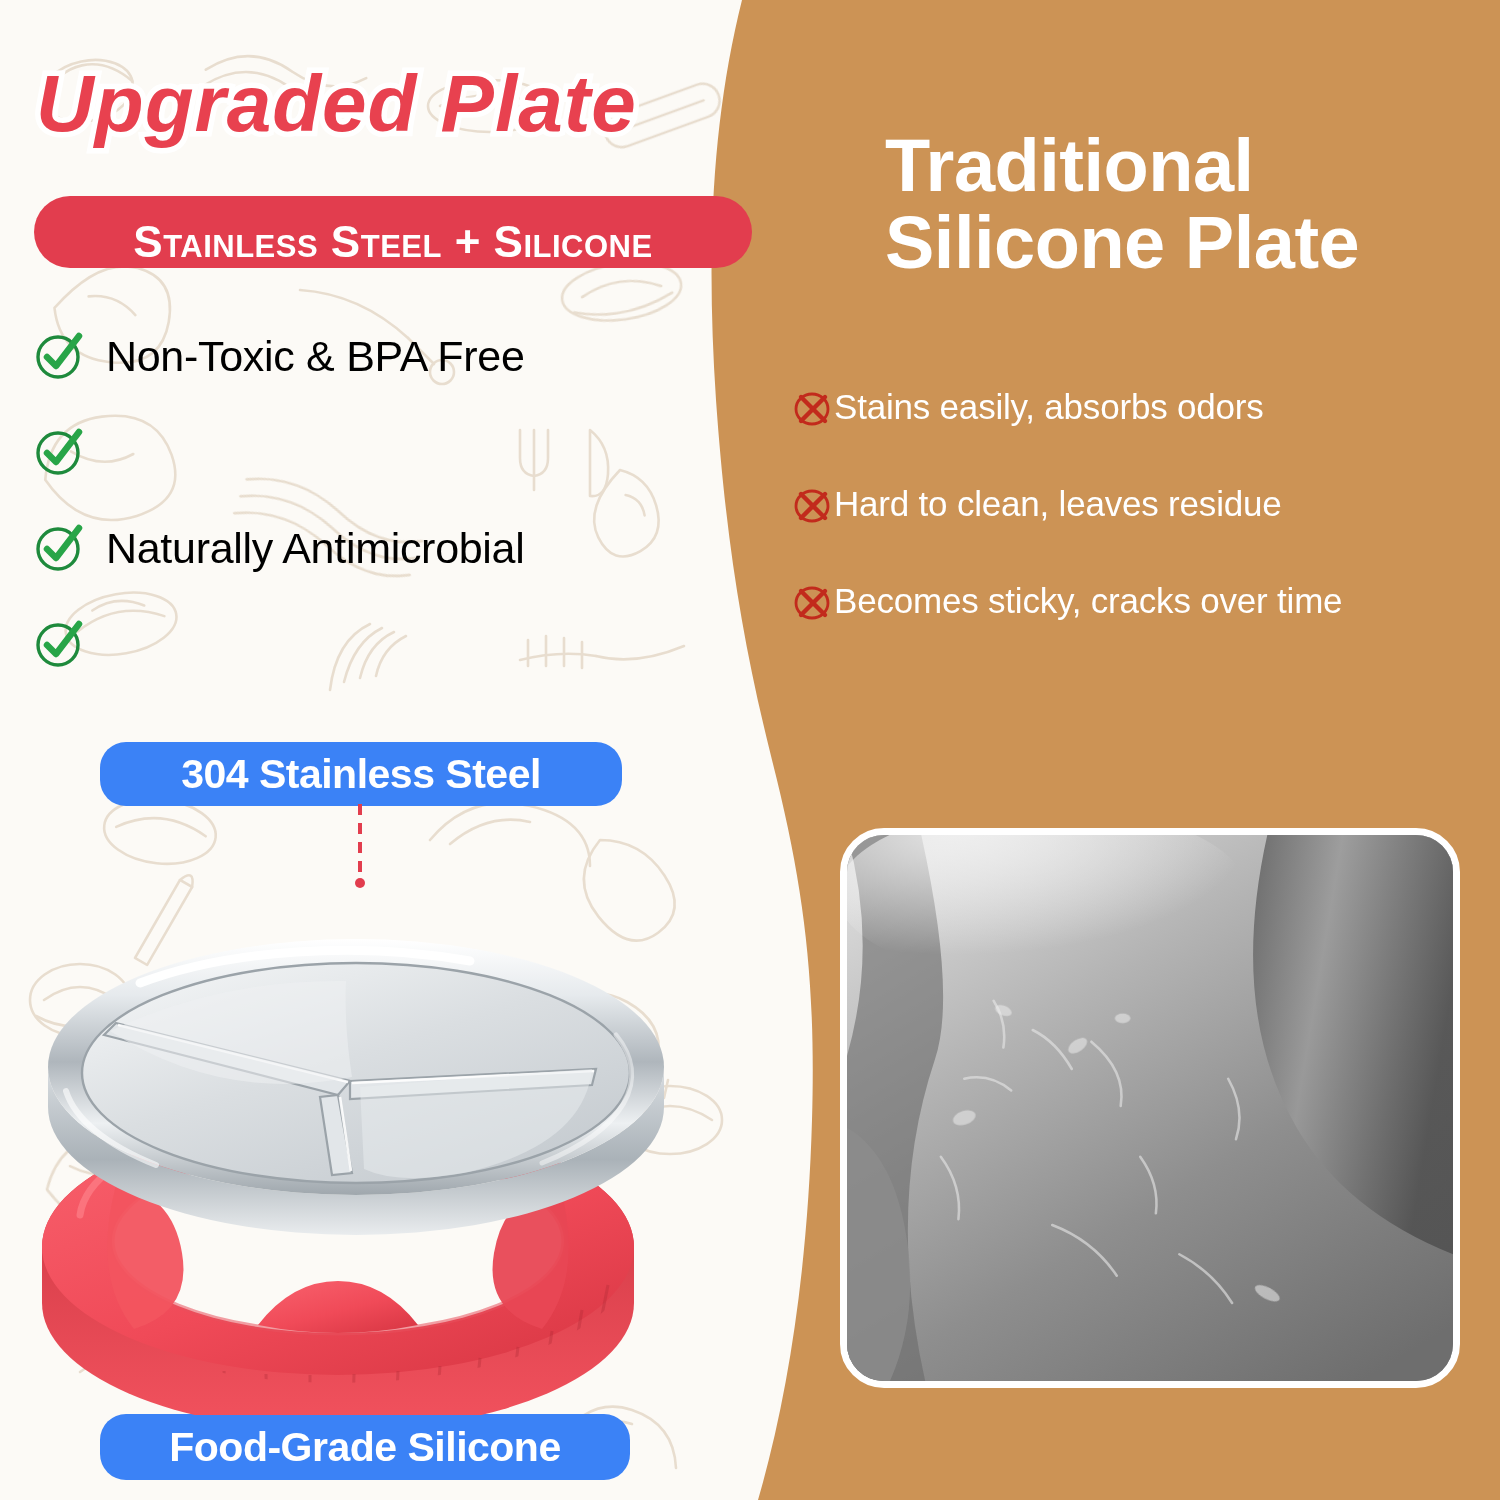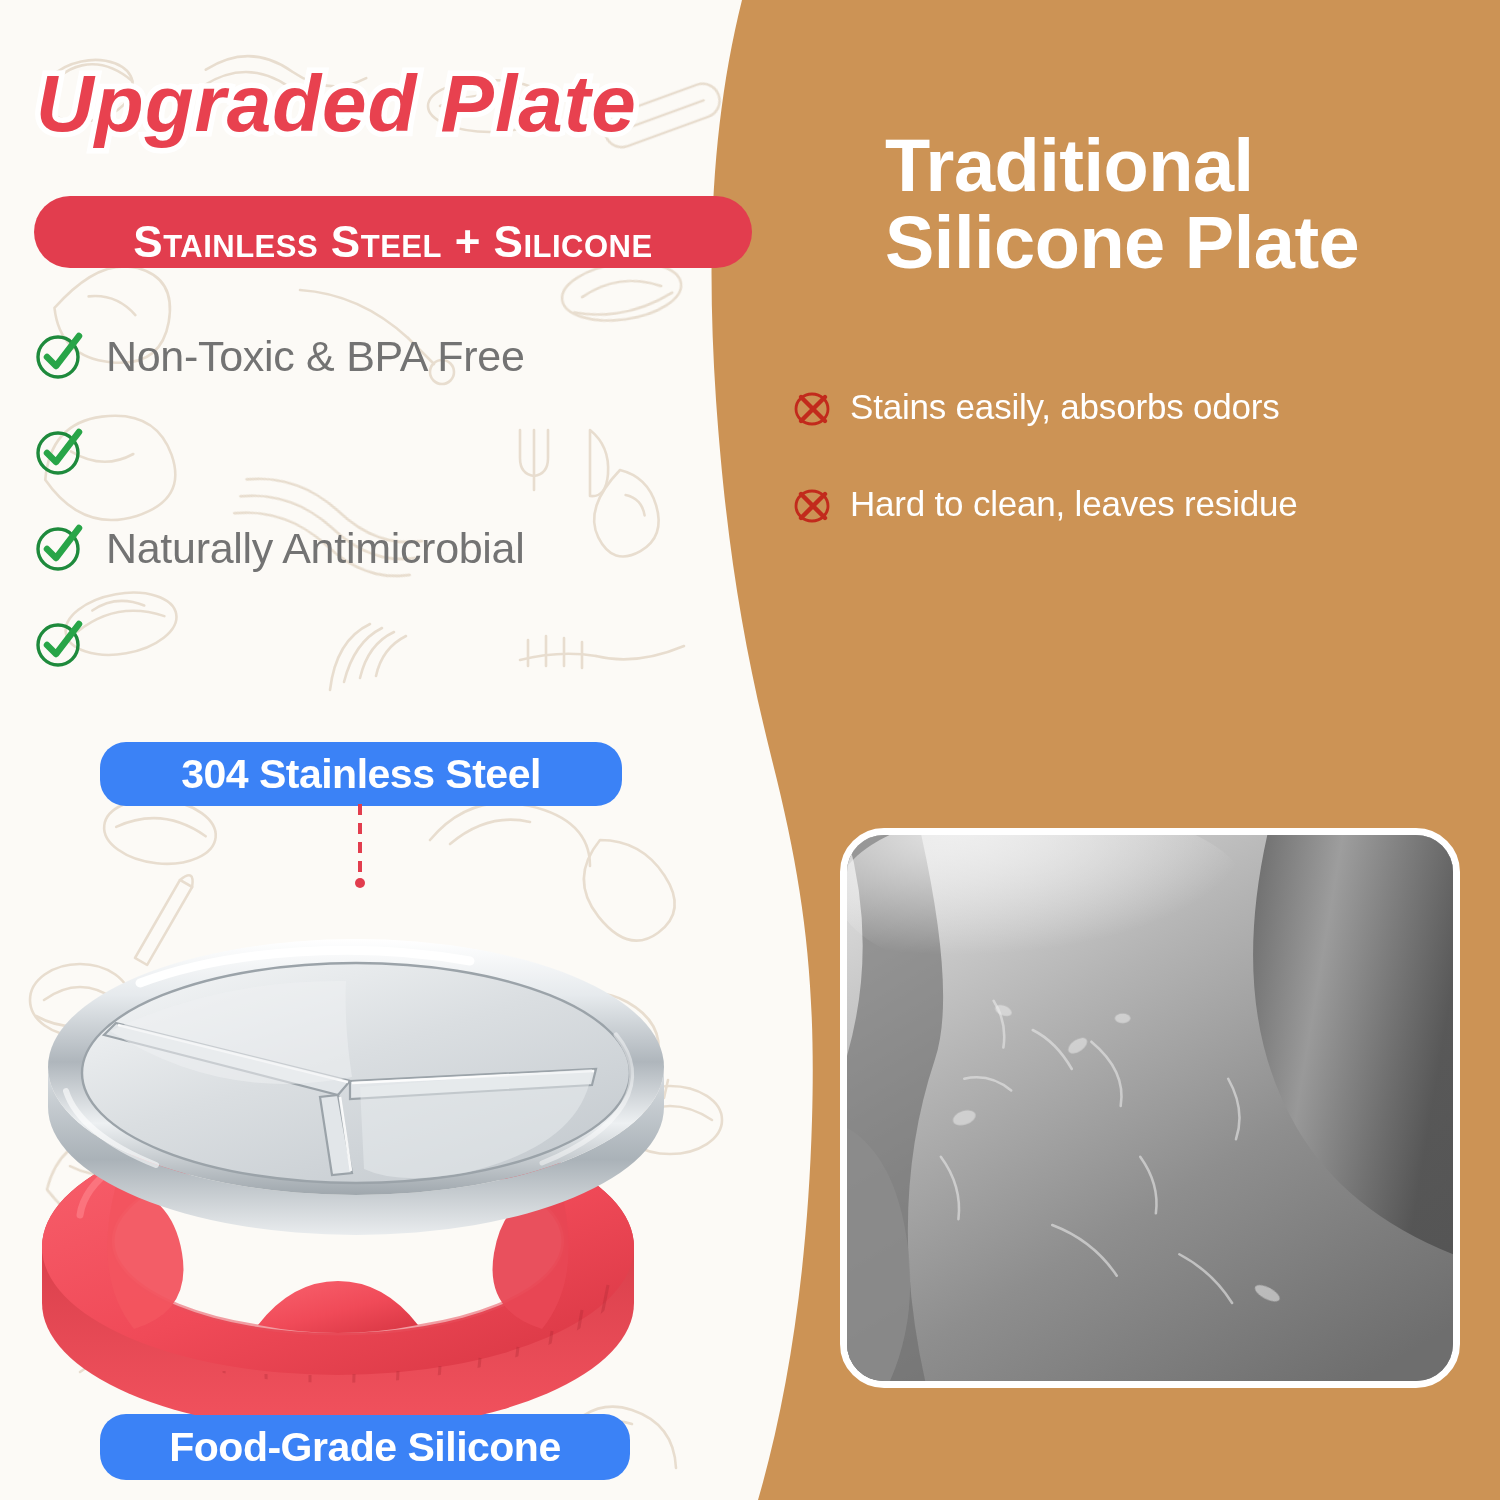--- a/index.html
+++ b/index.html
@@ -62,21 +62,21 @@
     padding-bottom:4px;
   }
 
   .pros { position:absolute; left:34px; top:308px; width:700px; }
   .pro-row {
     display:flex; align-items:center; gap:22px; height:96px;
   }
   .check-icon { width:50px; height:50px; flex:0 0 50px; }
   .pro-text {
     font-size:43px;
-    color:#737373;
+    color:#000000;
     font-weight:400;
     white-space:nowrap;
     letter-spacing:-0.3px;
   }
 
   
   .pill {
     position:absolute;
     background:#3b82f6;
     border-radius:26px;
@@ -100,21 +100,21 @@
 
   .right-title {
     position:absolute; left:125px; top:128px;
     font-size:74px; font-weight:800;
     color:#FFFFFF;
     line-height:1.04;
     letter-spacing:-0.5px;
   }
 
   .cons { position:absolute; left:32px; top:358px; width:700px; }
-  .con-row { display:flex; align-items:center; gap:16px; height:97px; }
+  .con-row { display:flex; align-items:center; height:97px; }
   .x-icon { width:42px; height:42px; flex:0 0 42px; }
   .con-text {
     font-size:35px; color:#FFFFFF; font-weight:400;
     white-space:nowrap; letter-spacing:-0.2px;
   }
 
   .photo-frame {
     position:absolute; left:840px; top:828px;
     width:620px; height:560px;
     border-radius:44px;
@@ -460,20 +460,28 @@
 
       <div class="con-row">
         <svg class="x-icon" viewBox="0 0 42 42">
           <ellipse cx="20" cy="23" rx="16" ry="15" fill="none" stroke="#C22A1C" stroke-width="2.8"></ellipse>
           <path d="M9 11 L33 35" stroke="#C22A1C" stroke-width="4.4" stroke-linecap="round"></path>
           <path d="M33 11 L9 35" stroke="#C22A1C" stroke-width="4.4" stroke-linecap="round"></path>
         </svg>
         <span class="con-text">Hard to clean, leaves residue</span>
       </div>
 
+      <div class="con-row">
+        <svg class="x-icon" viewBox="0 0 42 42">
+          <ellipse cx="20" cy="23" rx="16" ry="15" fill="none" stroke="#C22A1C" stroke-width="2.8"></ellipse>
+          <path d="M9 11 L33 35" stroke="#C22A1C" stroke-width="4.4" stroke-linecap="round"></path>
+          <path d="M33 11 L9 35" stroke="#C22A1C" stroke-width="4.4" stroke-linecap="round"></path>
+        </svg>
+        <span class="con-text">Becomes sticky, cracks over time</span>
+      </div>
 
     </div>
   </div>
 
   <div class="photo-frame">
     <svg viewBox="0 0 620 560" preserveAspectRatio="none">
       <defs>
         <linearGradient id="pg1" x1="0.18" y1="0" x2="0.85" y2="1">
           <stop offset="0%" stop-color="#D9D9D9"></stop>
           <stop offset="30%" stop-color="#B3B3B3"></stop>

